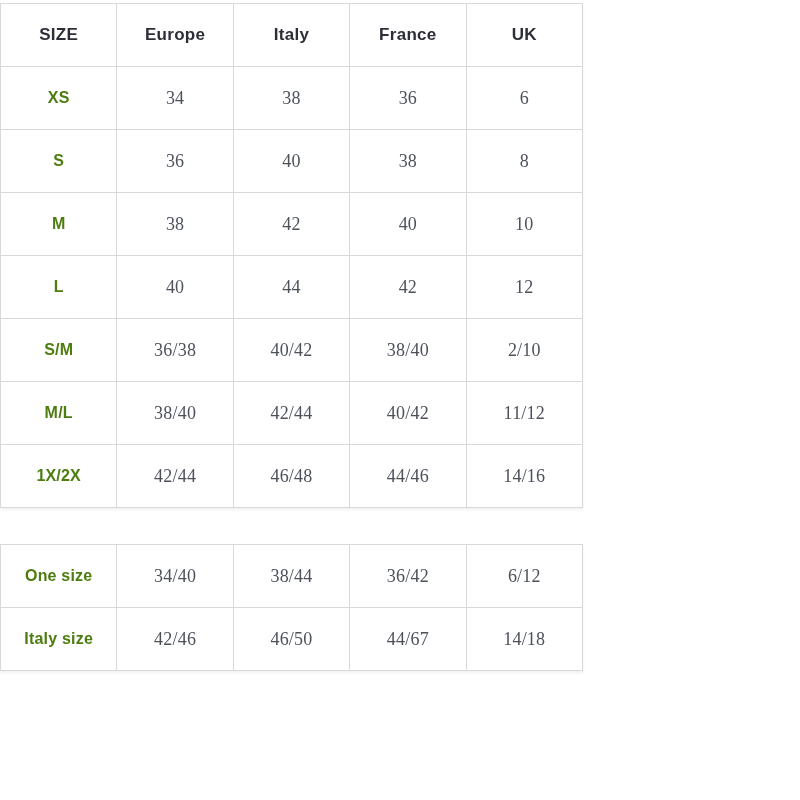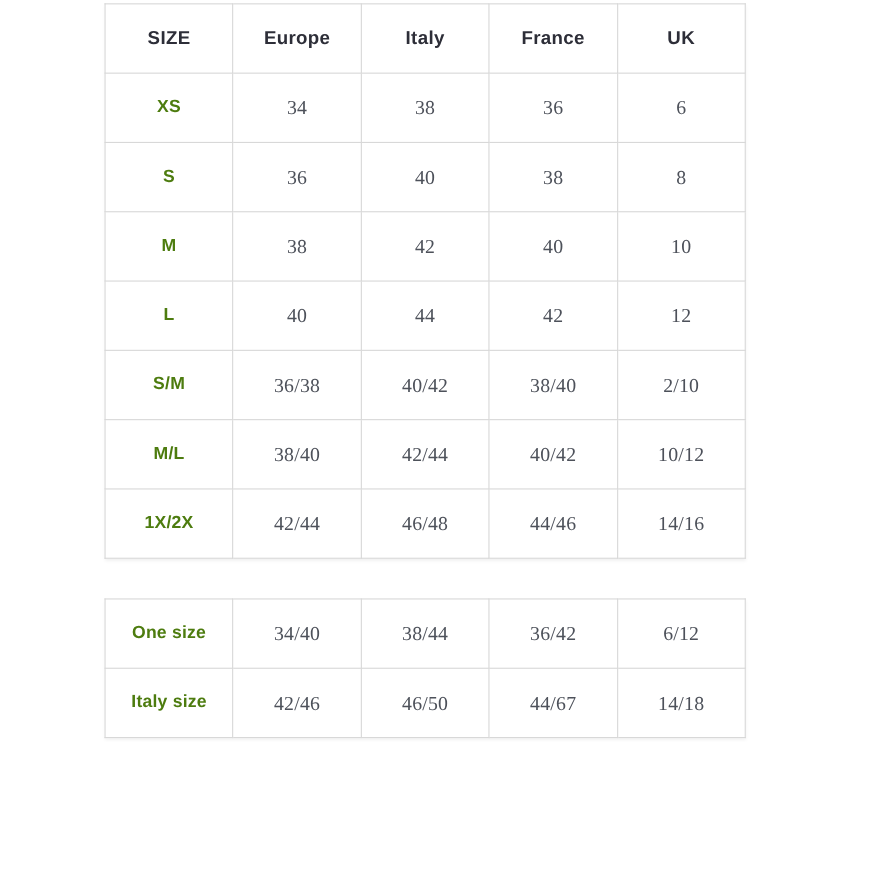--- a/index.html
+++ b/index.html
@@ -6,21 +6,20 @@
     margin: 0;
     padding: 0;
     background: #ffffff;
     width: 800px;
     height: 800px;
     overflow: hidden;
     font-family: "Liberation Sans", sans-serif;
   }
   .page {
     padding-top: 3px;
-    padding-left: 95px;
   }
   table.size-table {
     border-collapse: collapse;
     table-layout: fixed;
     width: 583px;
     background: #ffffff;
     box-shadow: 0 2px 3px rgba(0,0,0,0.06);
   }
   table.size-table col { width: 20%; }
   table.size-table th,
@@ -111,21 +110,21 @@
         <td class="cell-value">36/38</td>
         <td class="cell-value">40/42</td>
         <td class="cell-value">38/40</td>
         <td class="cell-value">2/10</td>
       </tr>
       <tr>
         <th class="row-label">M/L</th>
         <td class="cell-value">38/40</td>
         <td class="cell-value">42/44</td>
         <td class="cell-value">40/42</td>
-        <td class="cell-value">10/12</td>
+        <td class="cell-value">11/12</td>
       </tr>
       <tr>
         <th class="row-label">1X/2X</th>
         <td class="cell-value">42/44</td>
         <td class="cell-value">46/48</td>
         <td class="cell-value">44/46</td>
         <td class="cell-value">14/16</td>
       </tr>
     </tbody>
   </table>

